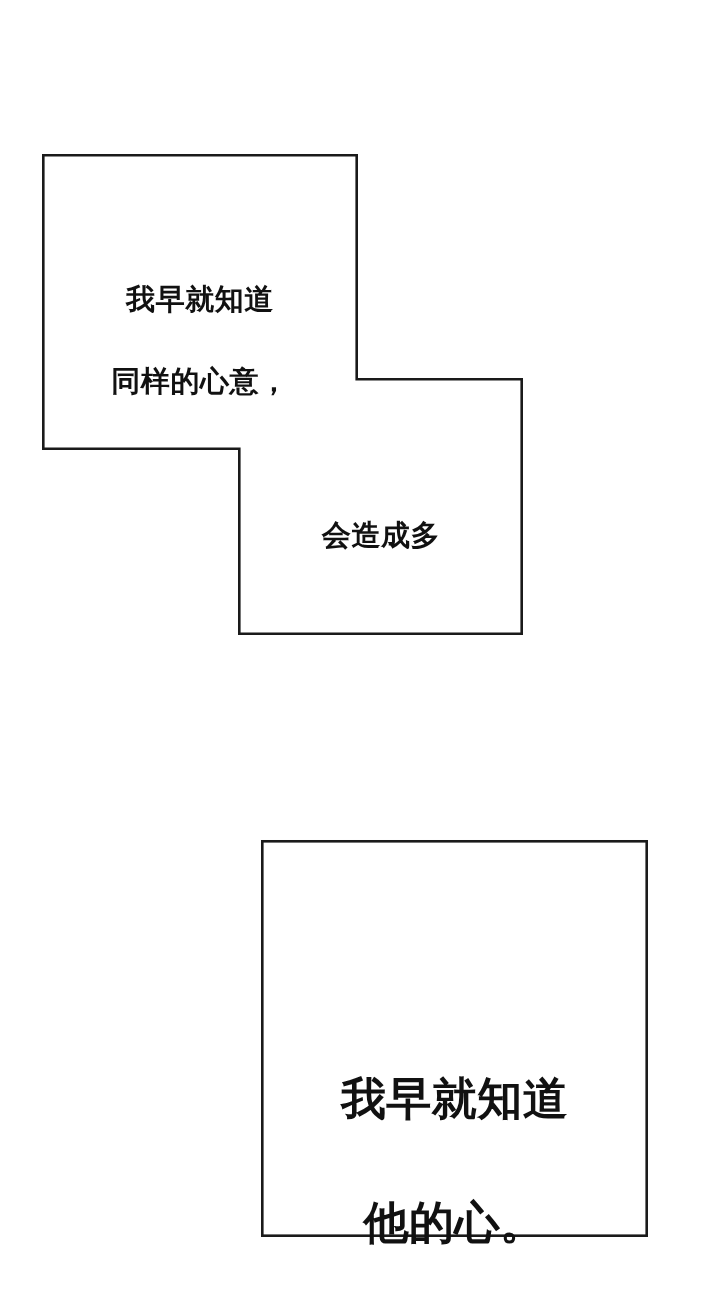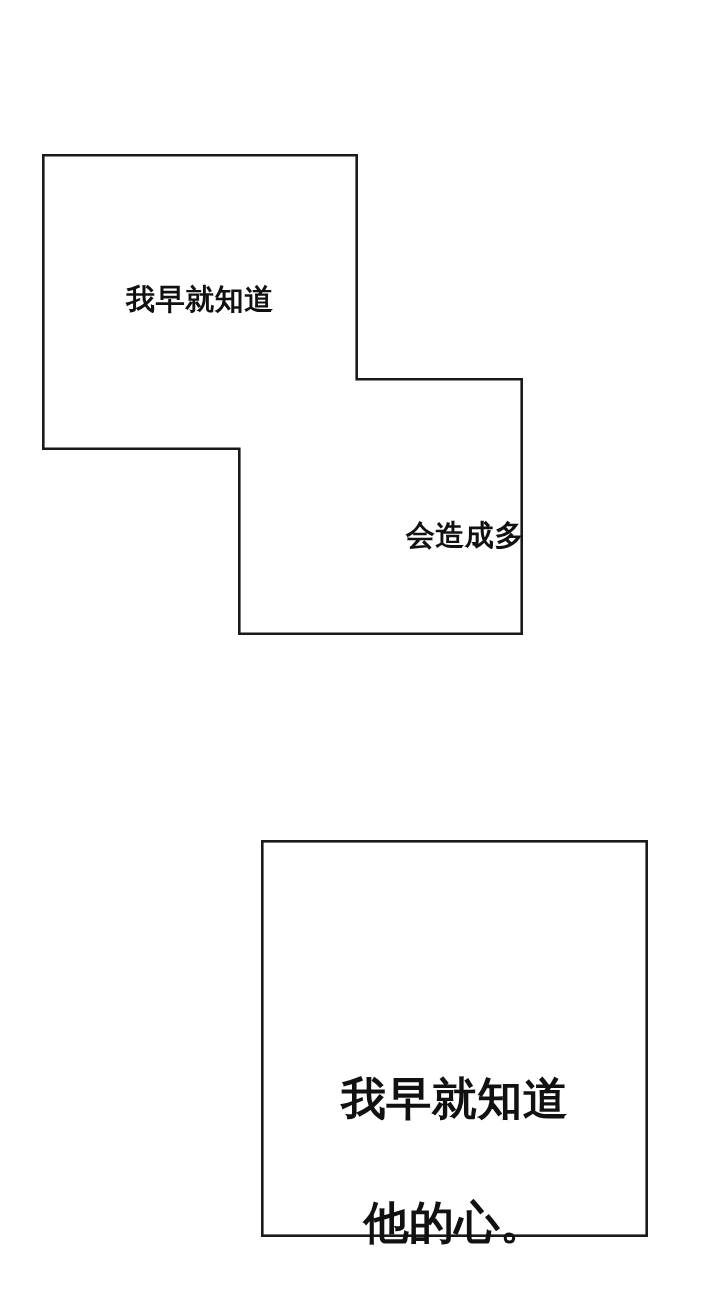--- a/index.html
+++ b/index.html
@@ -57,21 +57,21 @@
     width: 316px;
     text-align: center;
     font-size: 29px;
     line-height: 41px;
   }
 
   #speech-2 {
     left: 238px;
     top: 474px;
     width: 286px;
-    text-align: right;
+    text-align: center;
     font-size: 29px;
     line-height: 41px;
   }
 
   #speech-3 {
     left: 261px;
     top: 1006px;
     width: 387px;
     text-align: center;
     font-size: 45px;
@@ -88,20 +88,21 @@
 
 <div id="page-root">
 
   <svg class="frame-svg" viewBox="0 0 720 1308" xmlns="http://www.w3.org/2000/svg" aria-hidden="true">
     <polygon points="43.3,155.3 356.7,155.3 356.7,379.3 521.7,379.3 521.7,633.7 239.3,633.7 239.3,448.7 43.3,448.7"></polygon>
     <rect x="262.3" y="841.3" width="384.4" height="394.4"></rect>
   </svg>
 
   <div class="speech" id="speech-1">
     <span class="line">我早就知道</span>
+    <span class="line">同样的心意，</span>
   </div>
 
   <div class="speech" id="speech-2">
     <span class="line">会造成多</span>
   </div>
 
   <div class="speech" id="speech-3">
     <span class="line">我早就知道</span>
     <span class="line">他的心。</span>
   </div>

